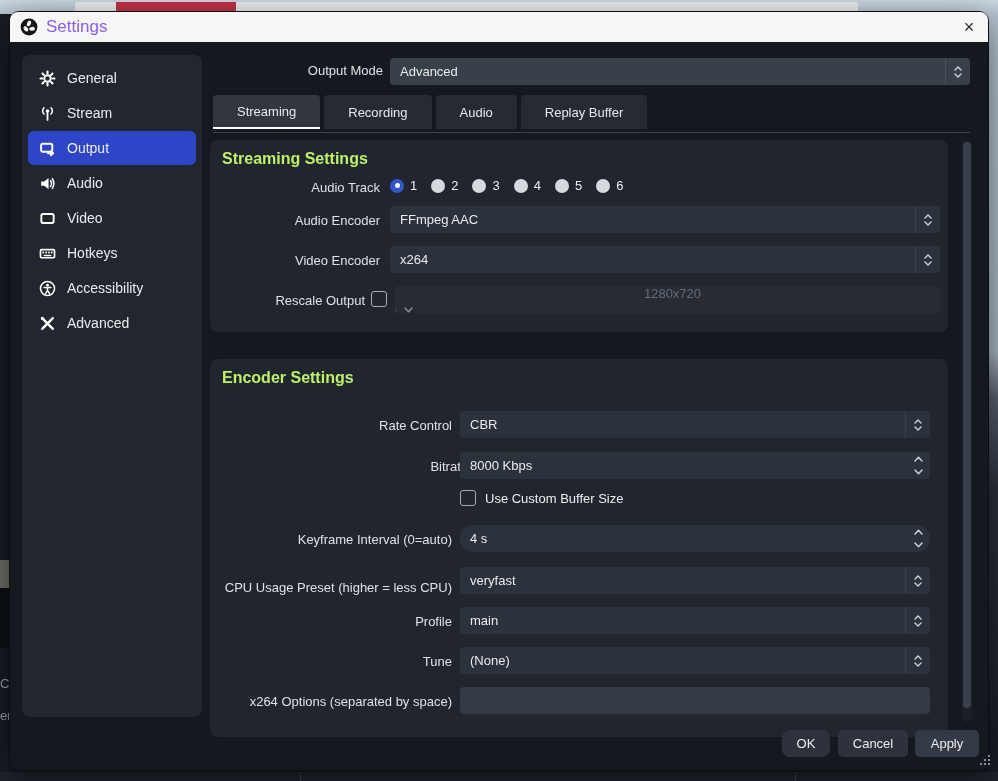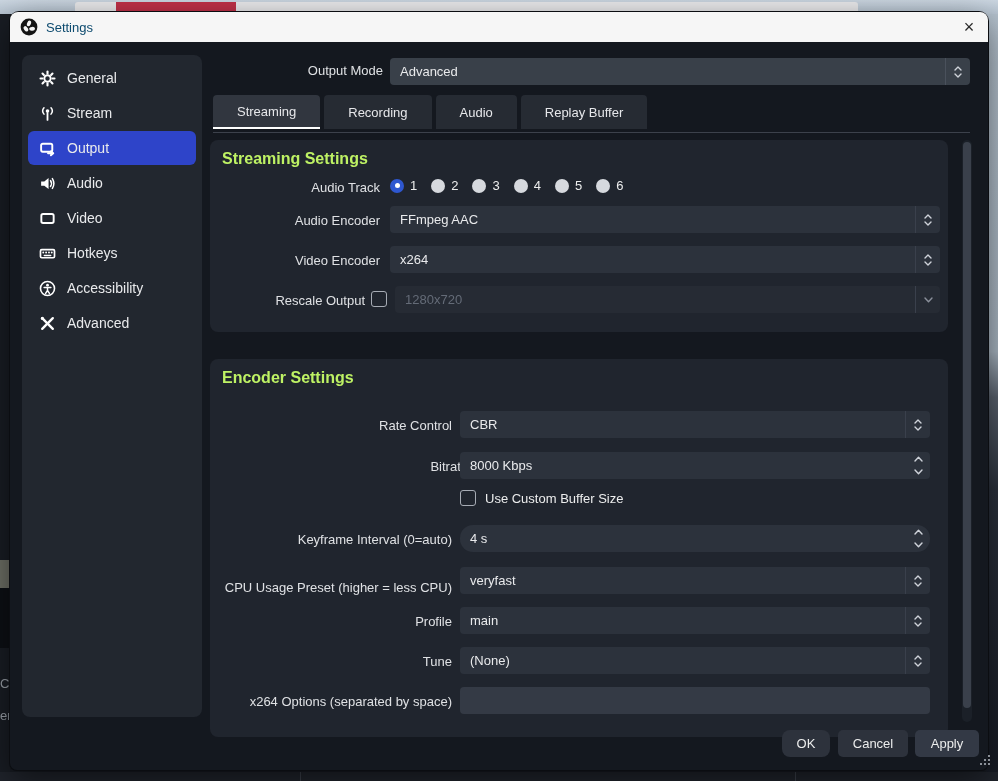--- a/index.html
+++ b/index.html
@@ -22,21 +22,21 @@
   .bd-frag.f1{top:662px;}
   .bd-frag.f2{top:694px;}
   .bd-bottom{position:absolute;left:0;top:772px;width:998px;height:9px;background:#20242c;}
   .bd-div{position:absolute;top:772px;width:1px;height:9px;background:#3b404a;}
   
   .dialog{position:absolute;left:10px;top:12px;width:978px;height:758px;
     background:#14181f;border-radius:9px 9px 7px 7px;
     box-shadow:0 0 0 1px #0b0d11,0 10px 34px rgba(0,0,0,.55);}
   .titlebar{position:absolute;left:0;top:0;width:100%;height:30px;background:#f6f6f6;
     border-radius:8px 8px 0 0;display:flex;align-items:center;gap:8px;padding-left:10px;box-sizing:border-box;}
-  .titlebar .title{color:#0c4a6e;font-size:13px;}
+  .titlebar .title{color:#8b5cf6;font-size:17px;}
   .close-btn{position:absolute;right:2px;top:0;width:34px;height:30px;display:flex;align-items:center;justify-content:center;
     color:#2a2a2a;font-size:18px;cursor:default;}
   
   .sidebar{position:absolute;left:12px;top:43px;width:180px;height:662px;background:#22272f;border-radius:8px;
     padding:5px 6px;box-sizing:border-box;}
   .side-item{height:34px;margin:1px 0;border-radius:6px;display:flex;align-items:center;gap:11px;
     padding:0 11px;color:#e9eaec;font-size:14px;}
   .side-item.active{background:#2e44c9;}
   .side-item svg{flex:0 0 auto;}
   
@@ -56,21 +56,21 @@
   
   .combo,.spin,.textinput{position:absolute;height:27px;background:#2c323c;border-radius:4px;box-sizing:border-box;
     display:flex;align-items:center;color:#e9eaec;font-size:13px;}
   .combo .val,.spin .val{padding-left:10px;flex:1;white-space:nowrap;overflow:hidden;}
   .combo .arrows{width:24px;align-self:stretch;display:flex;align-items:center;justify-content:center;
     border-left:1px solid #3a404c;}
   .spin .arrows{width:24px;align-self:stretch;display:flex;flex-direction:column;align-items:center;justify-content:space-between;
     padding:4px 0;box-sizing:border-box;}
   .combo.light{background:#394049;}
   .combo.light .arrows{border-left:1px solid #4a515c;}
-  .combo.disabled{background:#262b34;}
+  .combo.disabled{background:#262b34;flex-direction:column;}
   .combo.disabled .val{color:#646b77;}
   .textinput{background:#343a45;}
   .checkbox{display:inline-block;width:16px;height:16px;border:1.5px solid #a7acb5;border-radius:3px;
     box-sizing:border-box;background:transparent;}
   .radio-row{position:absolute;display:flex;align-items:center;}
   .radio-opt{display:flex;align-items:center;gap:6px;margin-right:14px;color:#eceded;font-size:13px;}
   .radio{width:14px;height:14px;border-radius:50%;background:#d6d9de;position:relative;}
   .radio.selected{background:#2e57d0;}
   .radio.selected::after{content:"";position:absolute;left:4.5px;top:4.5px;width:5px;height:5px;border-radius:50%;background:#fff;}
   .chk-row{position:absolute;display:flex;align-items:center;gap:9px;color:#eceded;font-size:13px;}

